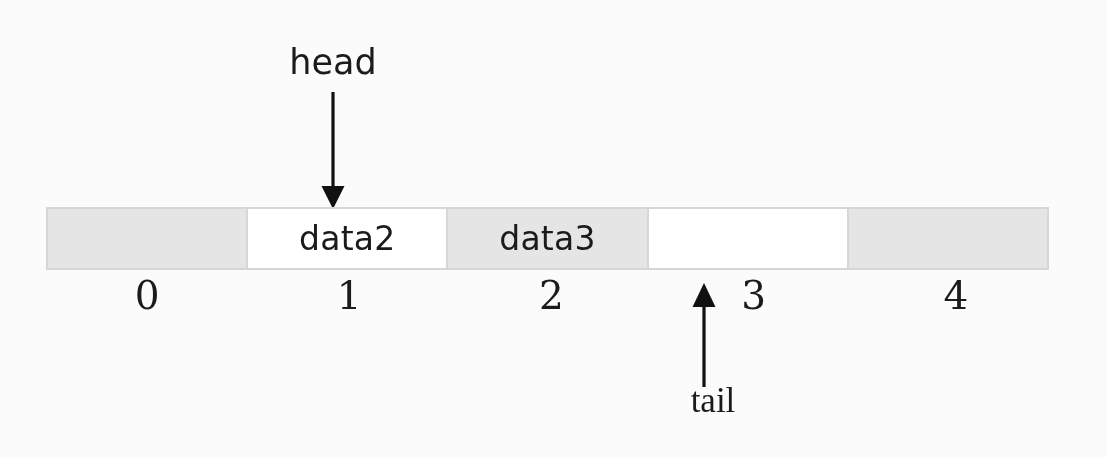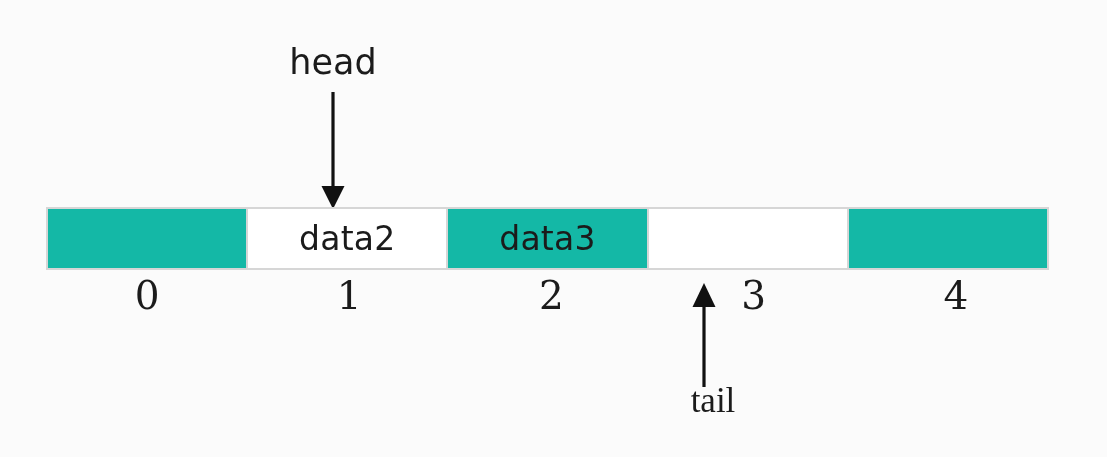--- a/index.html
+++ b/index.html
@@ -39,21 +39,21 @@
     box-sizing: border-box;
     border: 2px solid #d6d6d6;
     display: flex;
     align-items: center;
     justify-content: center;
   }
   .cell + .cell {
     margin-left: -2px;
   }
   .cell.occupied {
-    background: #14b8a6;
+    background: #e5e5e5;
   }
   .cell.empty {
     background: #ffffff;
   }
   .cell-label {
     font-family: "DejaVu Sans", sans-serif;
     font-size: 33px;
     line-height: 1;
     color: #1b1b1b;
     letter-spacing: 0.2px;

